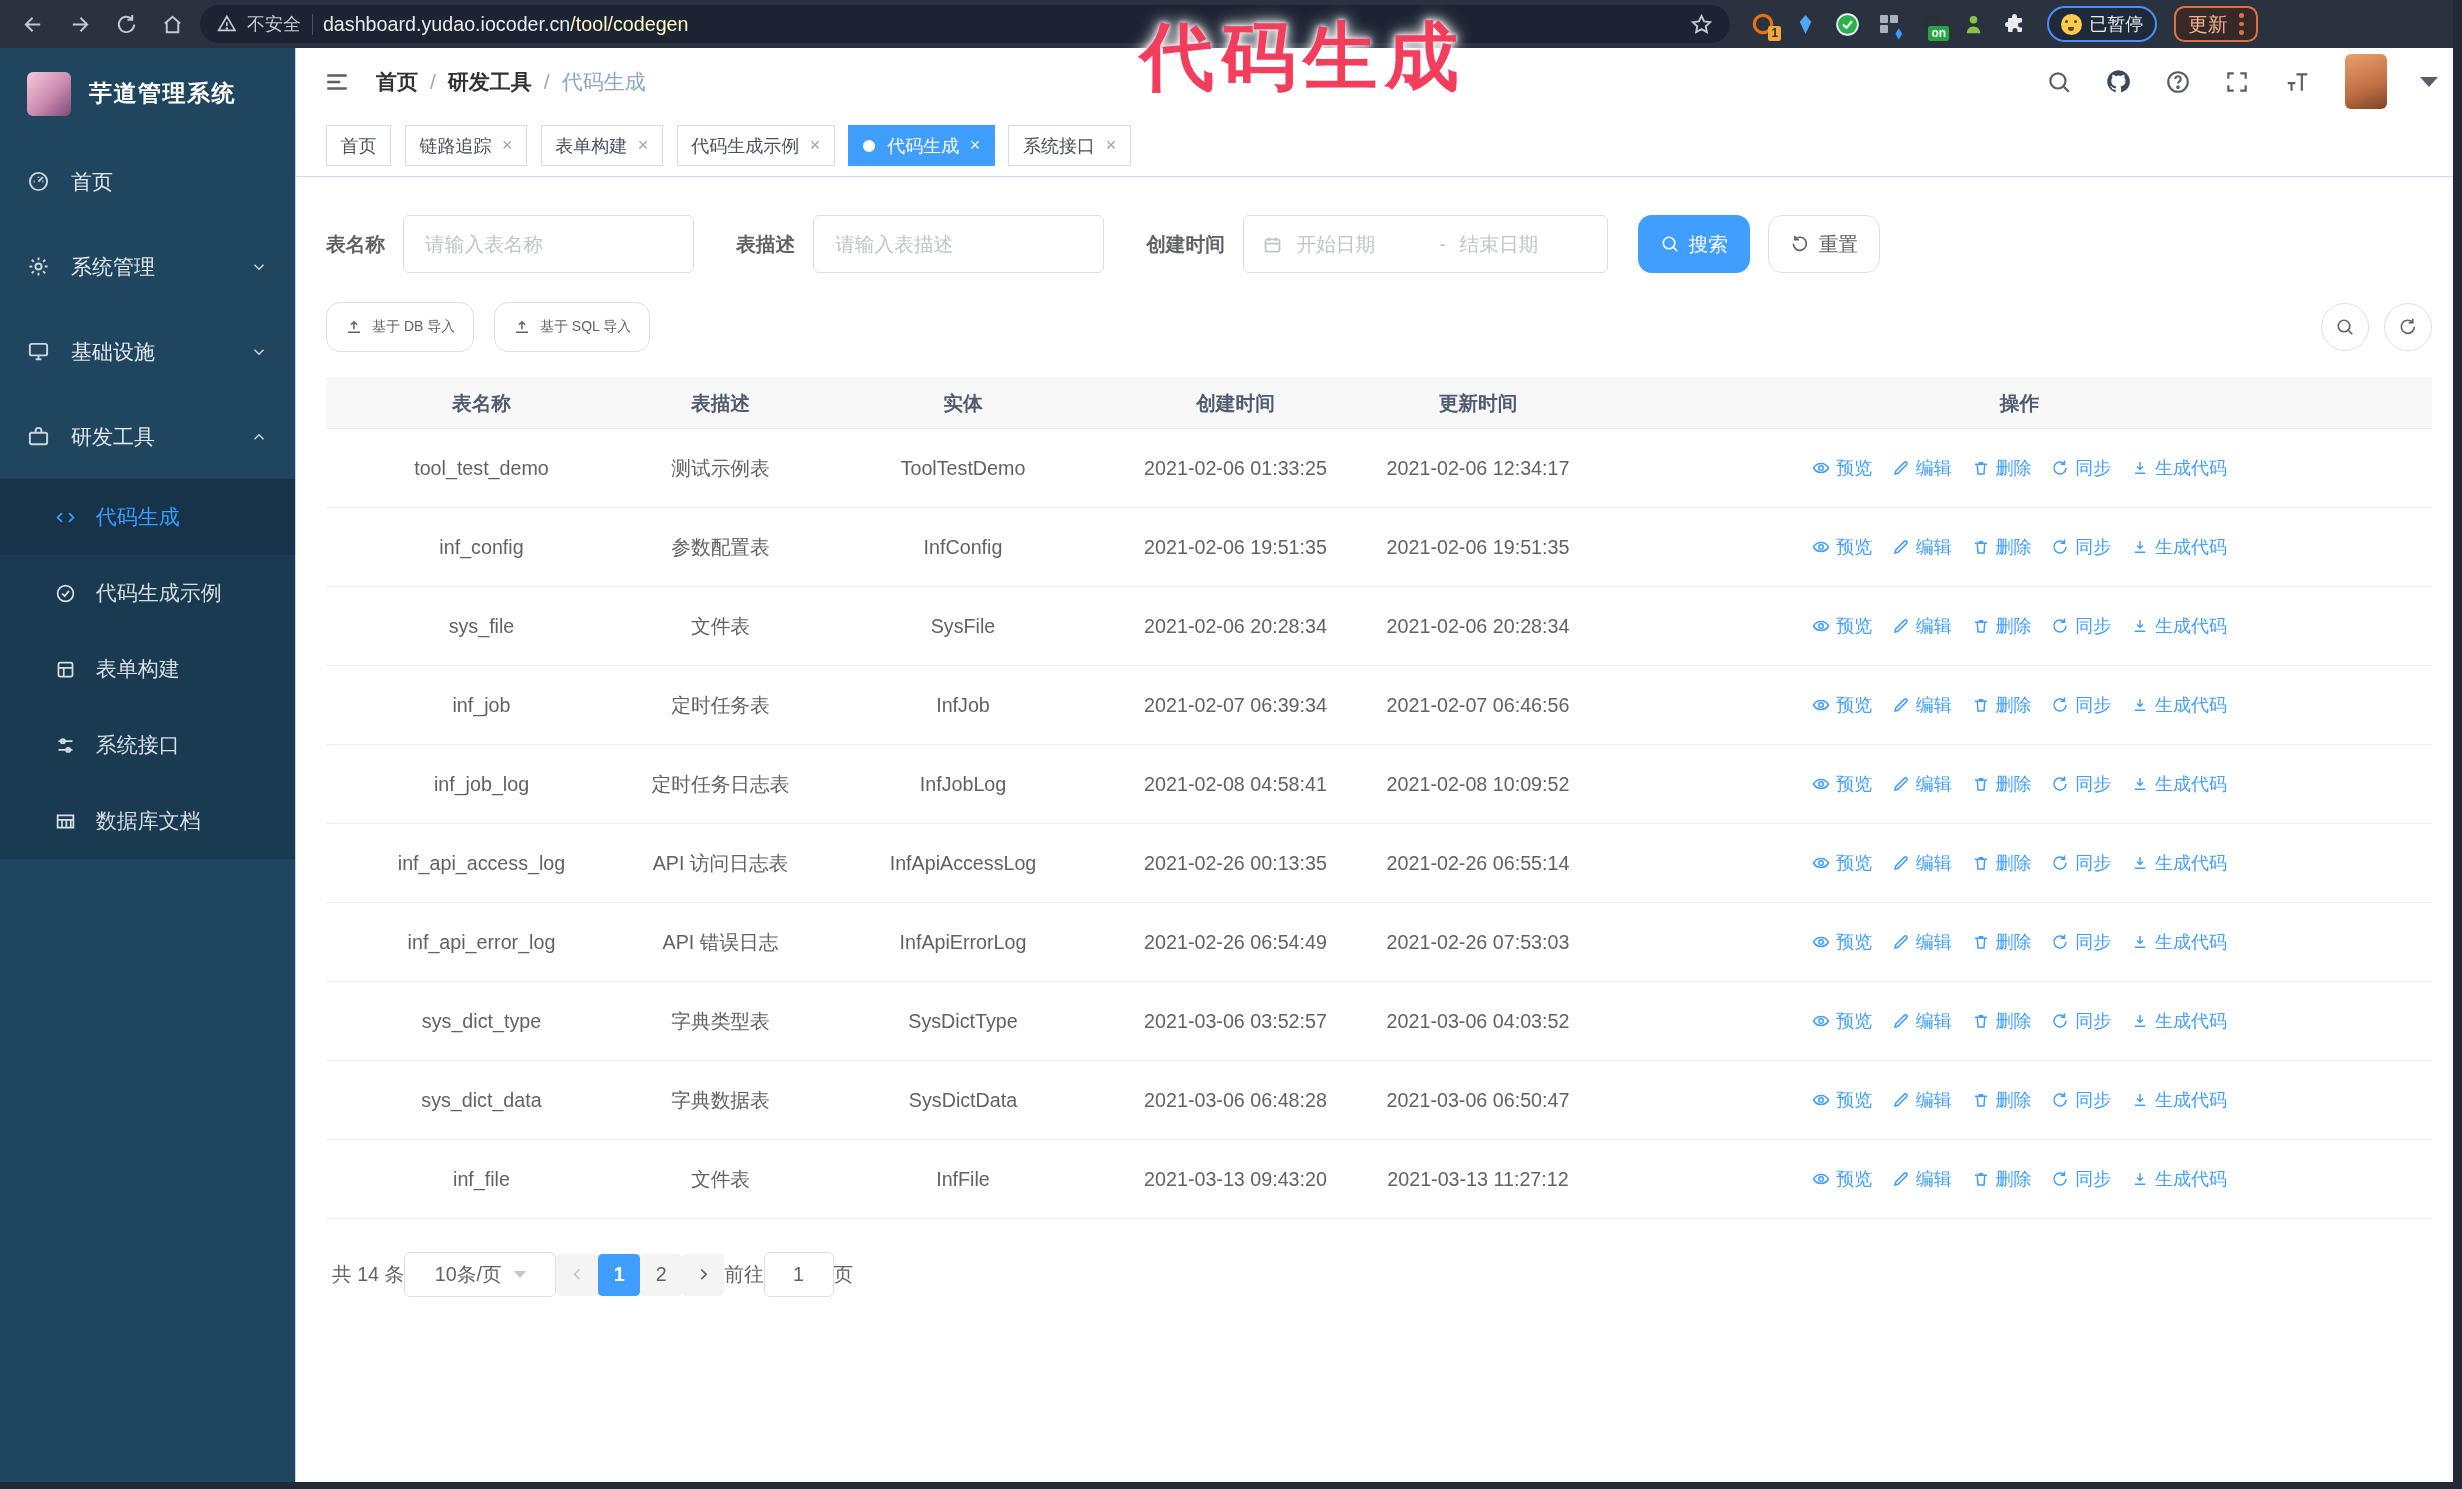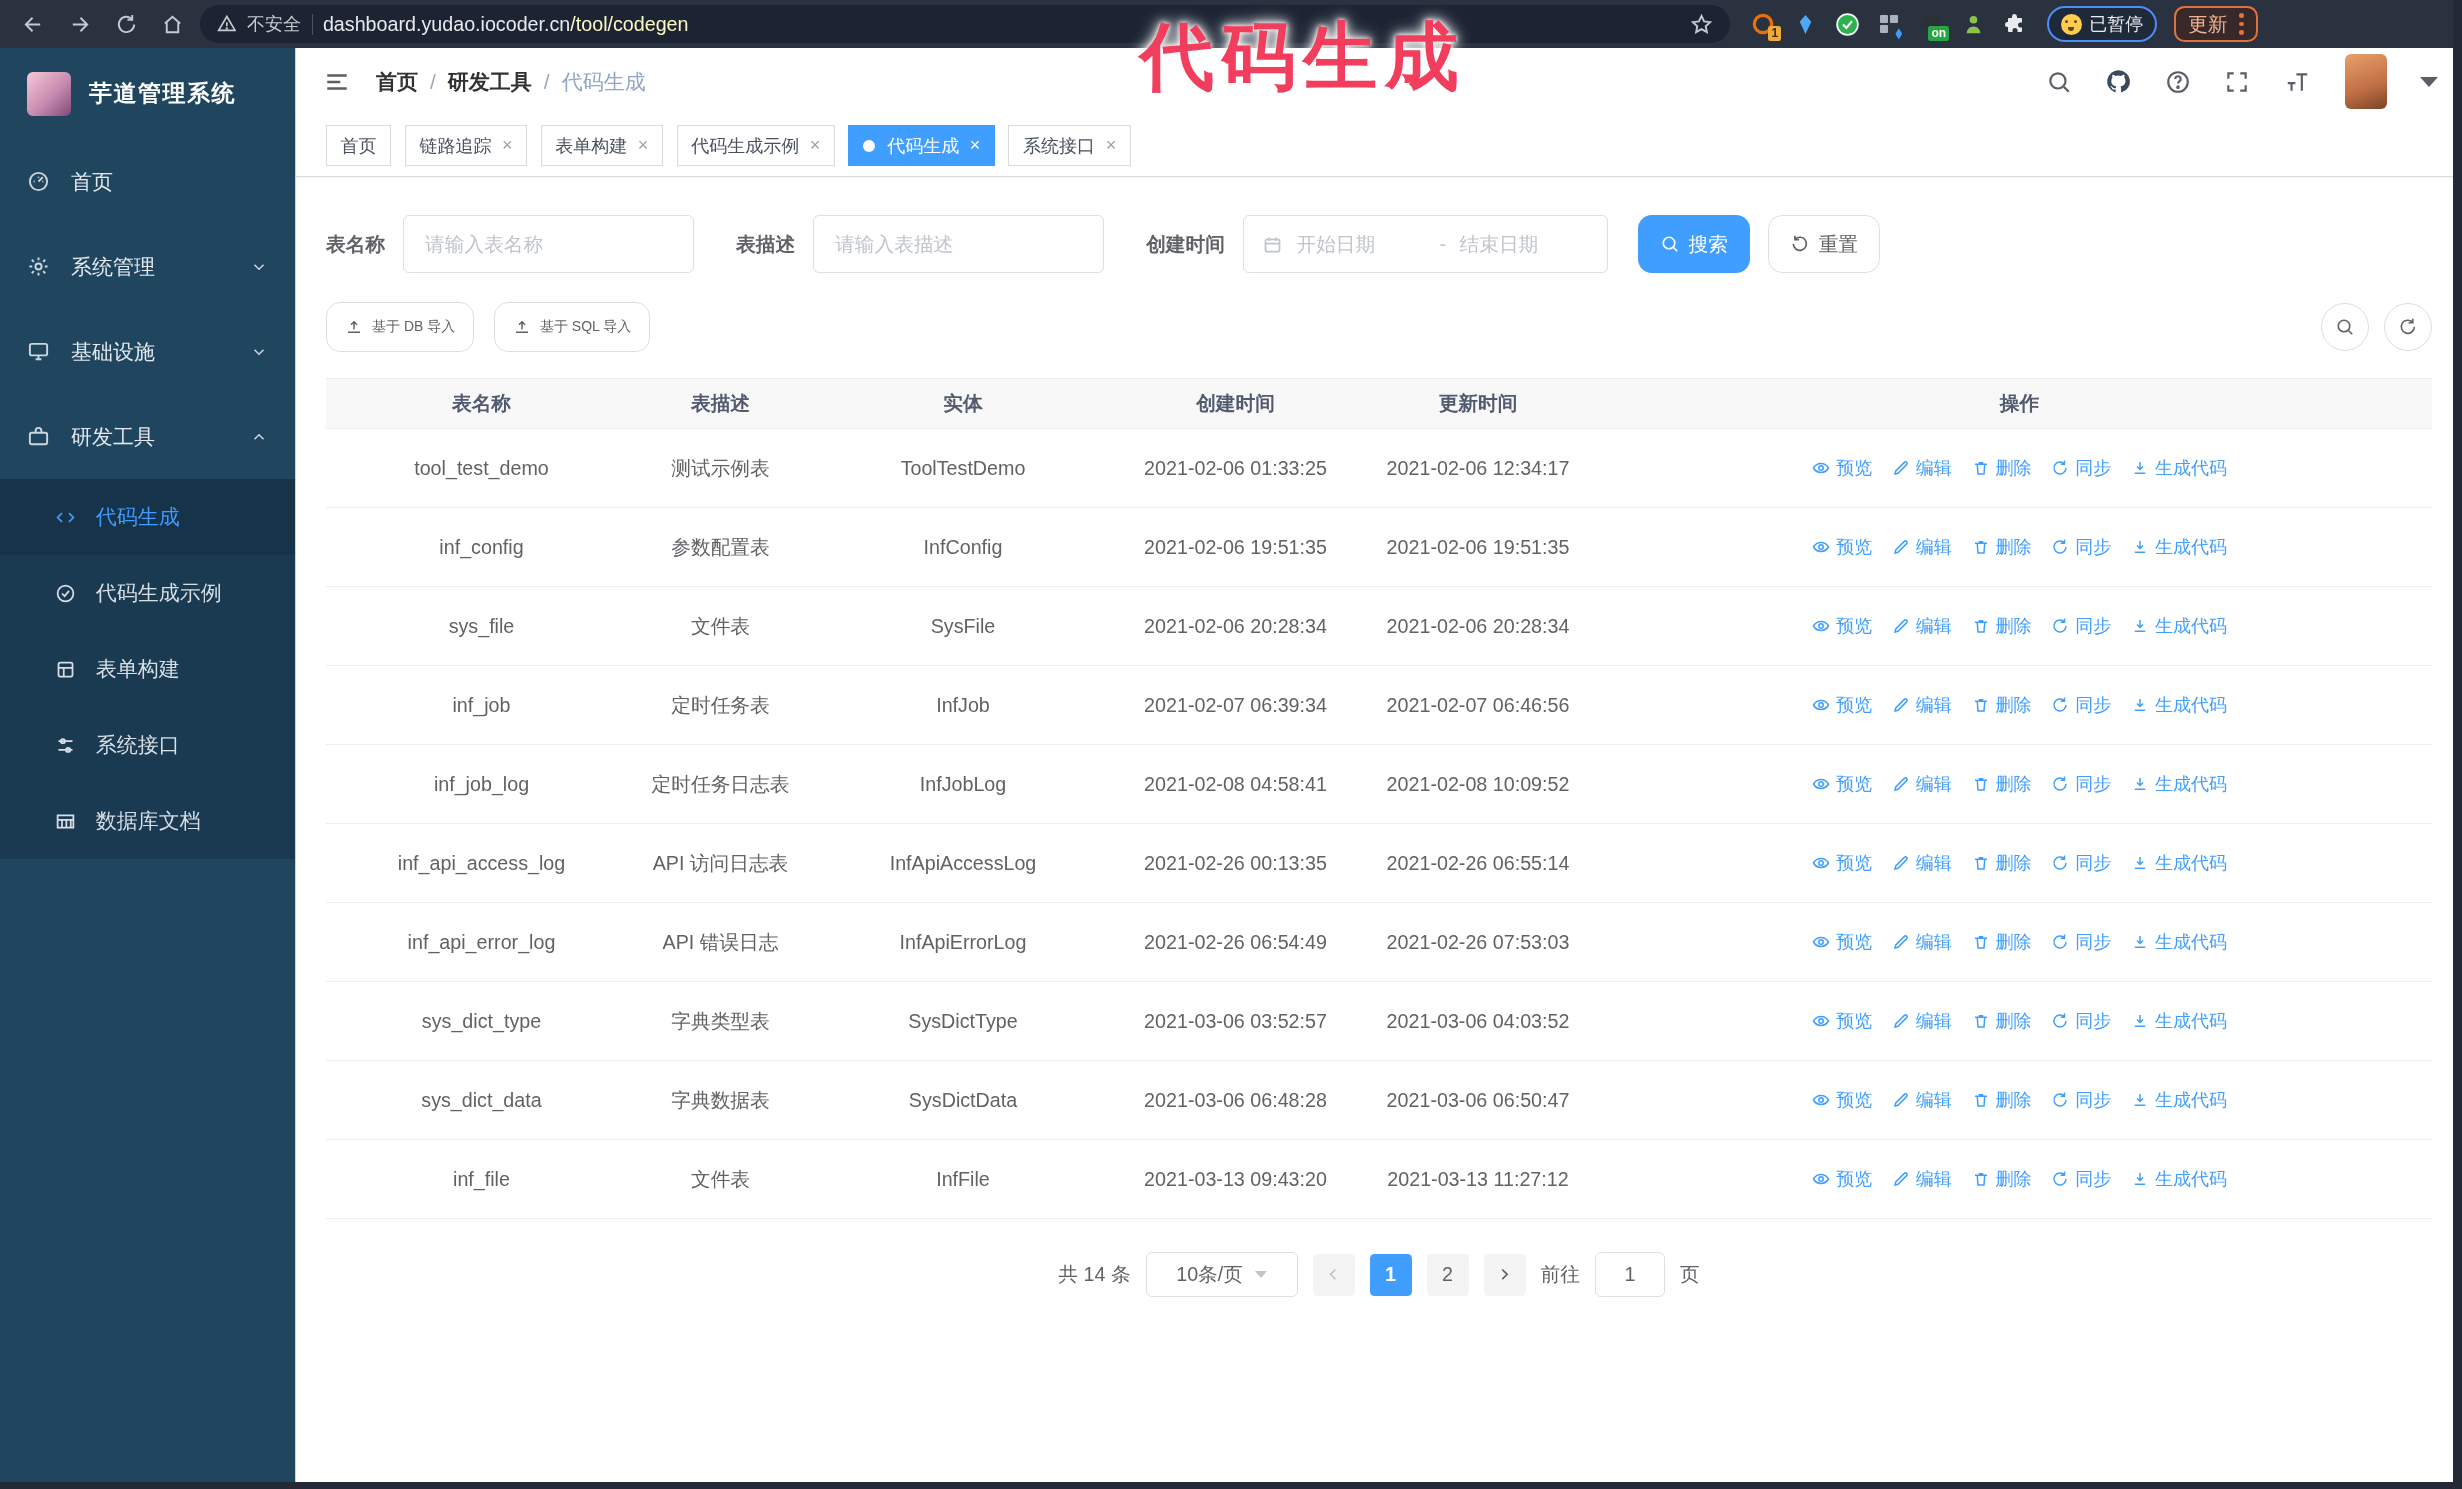--- a/index.html
+++ b/index.html
@@ -95,21 +95,21 @@
   .thead { display:flex; align-items:center; height:50px; background:#F8F8F9; border-bottom:0.8px solid #EBEEF5; }
   .th { font-size:19.7px; font-weight:bold; color:#515A6E; display:flex; justify-content:center; }
   .tr { display:flex; align-items:center; min-height:79px; padding:7.6px 0; border-bottom:0.8px solid #EBEEF5; }
   .td { display:flex; justify-content:center; align-items:center; font-size:19.7px; color:#606266; }
   .c-name{width:311px;} .c-desc{width:167px;} .c-entity{width:318px;} .c-created{width:227px;} .c-updated{width:258px;} .c-actions{flex:1;}
   .date { display:inline-block; width:200px; word-break:break-all; text-align:center; line-height:32px; }
   .c-actions { gap:19.7px; }
   .action { display:inline-flex; align-items:center; gap:6px; color:#409EFF; font-size:18px; text-decoration:none; cursor:pointer; white-space:nowrap; }
 
   
-  .pagination { display:flex; align-items:center; justify-content:center; gap:15px; margin:33px 6px 0; font-size:19.7px; color:#606266; }
+  .pagination { display:flex; align-items:center; justify-content:flex-start; gap:0; margin:33px 6px 0; font-size:19.7px; color:#606266; }
   .pg-select { width:152px; height:45px; border:0.8px solid #DCDFE6; border-radius:6px; display:flex; align-items:center; justify-content:center; gap:12px; color:#606266; cursor:pointer; }
   .pg-select .sel-caret { width:0;height:0;border-left:6.8px solid transparent;border-right:6.8px solid transparent;border-top:7.6px solid #C0C4CC; }
   .pg-btn { min-width:42px; height:42px; border-radius:4.5px; background:#F4F4F5; color:#606266; display:flex; align-items:center; justify-content:center; font-size:19.7px; cursor:pointer; }
   .pg-btn.disabled { color:#C0C4CC; }
   .pg-btn.active { background:#409EFF; color:#fff; font-weight:bold; }
   .goto-input { width:70px; height:45px; border:0.8px solid #DCDFE6; border-radius:6px; text-align:center; font-size:19.7px; color:#606266; outline:none; font-family:inherit; }
 
   
   .annotation { position:absolute; top:7.6px; left:1140px; font-size:74px; font-weight:bold; letter-spacing:7.6px; color:#F23D5D; z-index:99;
     text-shadow:0 0 4.5px #fff,0 0 10.6px #fff,0 0 16.7px rgba(255,255,255,.9); }

